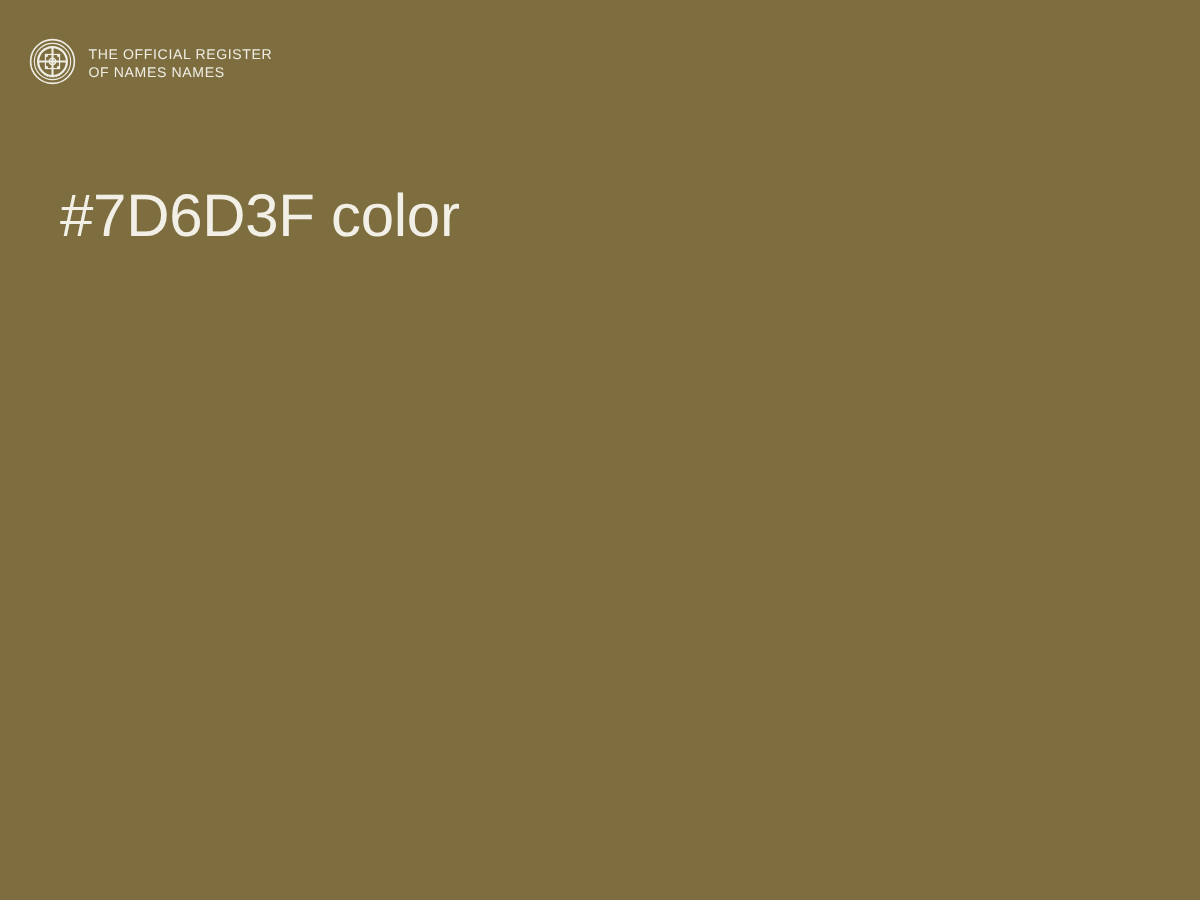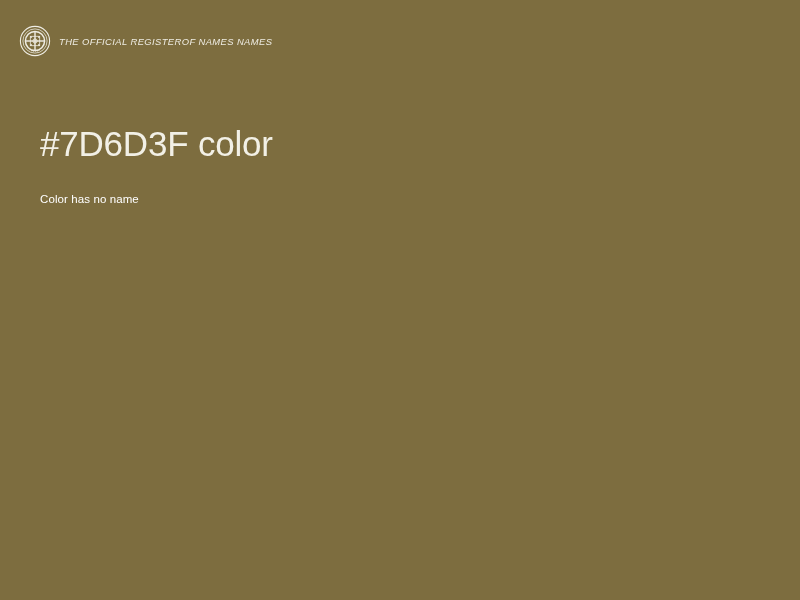--- a/index.html
+++ b/index.html
@@ -30,43 +30,42 @@
     gap: 8px;
   }
   .brand-seal {
     width: 32px;
     height: 32px;
     flex: 0 0 32px;
     display: block;
   }
   .brand-text {
     display: flex;
-    flex-direction: row;
+    flex-direction: column;
     justify-content: flex-start;
     line-height: 11.5px;
     padding-top: 1px;
-    font-style: italic;
   }
   .brand-line {
     font-size: 9.4px;
     letter-spacing: 0.42px;
     color: #EFEDE4;
     white-space: nowrap;
     font-weight: 400;
   }
 
   
   .main {
     position: absolute;
     left: 40px;
     top: 120px;
     width: 720px;
   }
   .color-title {
-    font-size: 35px;
+    font-size: 40px;
     font-weight: 400;
     letter-spacing: -0.2px;
     color: #F2F0E6;
     line-height: 48px;
     margin: 0;
     white-space: nowrap;
   }
   .color-subtitle {
     margin: 0;
     padding-top: 24px;
@@ -101,16 +100,15 @@
       </svg>
     </span>
     <span class="brand-text">
       <span class="brand-line" style="color: rgb(239, 237, 228);">THE OFFICIAL REGISTER</span>
       <span class="brand-line" style="color: rgb(239, 237, 228);">OF NAMES NAMES</span>
     </span>
   </div>
 
   <div class="main">
     <h1 class="color-title" style="color: rgb(242, 240, 230);">#7D6D3F color</h1>
-    <p class="color-subtitle" style="color: rgb(255, 255, 255);">Color has no name</p>
   </div>
 
 </div>
 
 </body></html>

